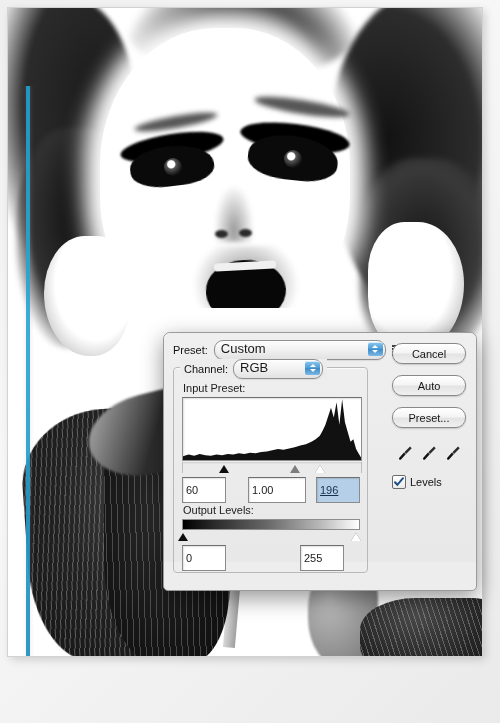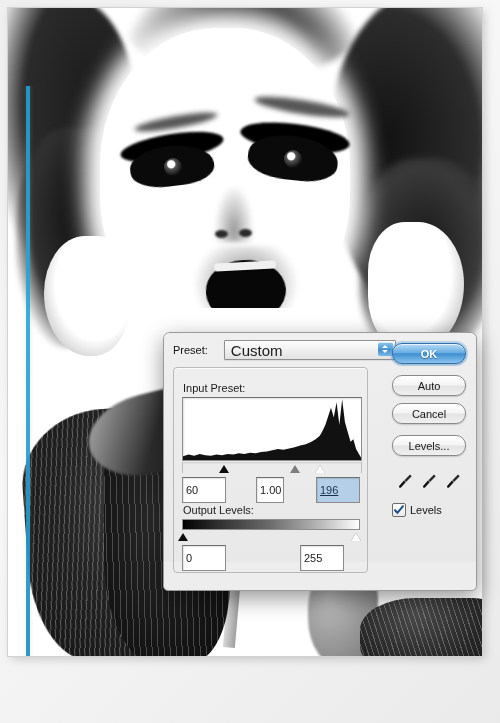--- a/index.html
+++ b/index.html
@@ -222,33 +222,33 @@
   }
   #dialog-body {
     position: relative;
     padding: 7px 8px 8px 9px;
     background: linear-gradient(180deg,#efefef,#e8e8e8);
     height: 229px;
     box-sizing: border-box;
   }
 
   .row { display: flex; align-items: center; }
-  #preset-row { gap: 16px; margin-bottom: 7px; }
+  #preset-row { gap: 6px; margin-bottom: 7px; }
   .lbl { font-size: 11px; color: #111; }
 
   
   .popup {
     position: relative;
     height: 18px;
     background: linear-gradient(180deg,#fdfdfd 0%,#f1f1f1 48%,#e2e2e2 100%);
     border: 1px solid #8f8f8f;
-    border-radius: 1px;
-    display: flex; align-items: center;
+    border-radius: 9px;
+    display: flex; 
     padding: 0 22px 0 6px;
-    font-size: 15px;
+    font-size: 13px;
     box-shadow: inset 0 1px 0 #fff, 0 1px 1px rgba(0,0,0,.09);
     cursor: default;
   }
   .popup .arrows {
     position: absolute; right: 2px; top: 1px;
     width: 15px; height: 14px;
     border-radius: 2px;
     background: linear-gradient(180deg,#8ec6ef 0%,#4e9fd8 48%,#3e8cc8 52%,#7ab8e6 100%);
     display: flex; flex-direction: column; align-items: center; justify-content: center;
     gap: 2px;
@@ -327,21 +327,21 @@
     display: flex; align-items: center;
     box-sizing: border-box;
     cursor: text;
   }
   .numfield.sel {
     background: #b6cfe8;
     color: #16314e;
     text-decoration: underline;
   }
   #f-black { left: 0; }
-  #f-gamma { left: 74px; width: 28px; }
+  #f-gamma { left: 66px; width: 58px; }
   #f-white { left: 134px; }
 
   
   #out-label { margin-top: 8px; }
   #out-ramp {
     width: 178px; height: 11px;
     background: linear-gradient(90deg,#000 0%,#2b2b2b 18%,#6d6d6d 50%,#b9b9b9 78%,#fff 100%);
     border: 1px solid #8d8d8d;
     box-sizing: border-box;
   }
@@ -456,20 +456,30 @@
         </div>
         <span id="flyout-icon">
           <i style="top:2px;width:11px"></i>
             <i style="top:5px;width:8px"></i>
             <i style="top:8px;width:11px"></i>
             <i style="top:11px;width:6px"></i>
         </span>
       </div>
 
       <div id="channel-group">
+        <div class="row" id="channel-row">
+          <span class="lbl">Channel:</span>
+          <div class="popup" id="channel-popup">
+            <span>RGB</span>
+            <span class="arrows">
+              <span class="tri-up"></span>
+                <span class="tri-dn"></span>
+            </span>
+          </div>
+        </div>
 
         <div class="section-label">Input Preset:</div>
 
         <div id="hist-box">
           <svg id="hist-svg" viewBox="0 0 255 100" preserveAspectRatio="none">
             <path id="hist-path" fill="#111111" d="M0,100 L0.00,94.12 L8.00,91.18 L16.00,93.14 L24.00,90.20 L32.00,92.16 L40.00,93.14 L48.00,91.18 L56.00,92.16 L64.00,90.20 L72.00,91.18 L80.00,89.22 L88.00,90.20 L96.00,88.24 L104.00,89.22 L112.00,87.26 L120.00,86.28 L128.00,84.32 L136.00,82.36 L144.00,83.34 L152.00,81.38 L160.00,79.42 L168.00,76.48 L176.00,74.52 L184.00,70.60 L190.00,66.68 L196.00,60.80 L200.00,52.96 L204.00,43.16 L208.00,29.44 L212.00,15.72 L216.00,31.40 L220.00,6.90 L224.00,43.16 L228.00,2.00 L232.00,39.24 L236.00,54.92 L240.00,70.60 L244.00,66.68 L248.00,82.36 L252.00,90.20 L255.00,96.08 L255,100 Z"></path>
           </svg>
         </div>
 
         <div id="in-slider">
@@ -492,24 +502,23 @@
           <span class="sl-tri sl-white" id="o-white"></span>
         </div>
 
         <div class="fields">
           <span class="numfield" style="left:0">0</span>
           <span class="numfield" style="left:118px">255</span>
         </div>
       </div>
 
       <div id="btn-col">
-        <div class="btn primary">OK</div>
+        <div class="btn">Cancel</div>
         <div class="btn" style="margin-top:4px">Auto</div>
-        <div class="btn">Cancel</div>
-        <div class="btn" style="margin-top:4px">Levels...</div>
+        <div class="btn" style="margin-top:4px">Preset...</div>
 
         <div id="droppers">
           <svg class="dropper" viewBox="0 0 16 18">
             <path d="M12.8 1.6 L14.6 3.4 L8.6 9.4 L6.8 7.6 Z" fill="#2b2b2b"></path>
             <path d="M6.4 8 L8.2 9.8 L3.2 15.4 L1.4 13.6 Z" fill="#111"></path>
             <circle cx="2.2" cy="14.6" r="1.1" fill="#000"></circle>
           </svg>
           <svg class="dropper" viewBox="0 0 16 18">
             <path d="M12.8 1.6 L14.6 3.4 L8.6 9.4 L6.8 7.6 Z" fill="#2b2b2b"></path>
             <path d="M6.4 8 L8.2 9.8 L3.2 15.4 L1.4 13.6 Z" fill="#111"></path>

